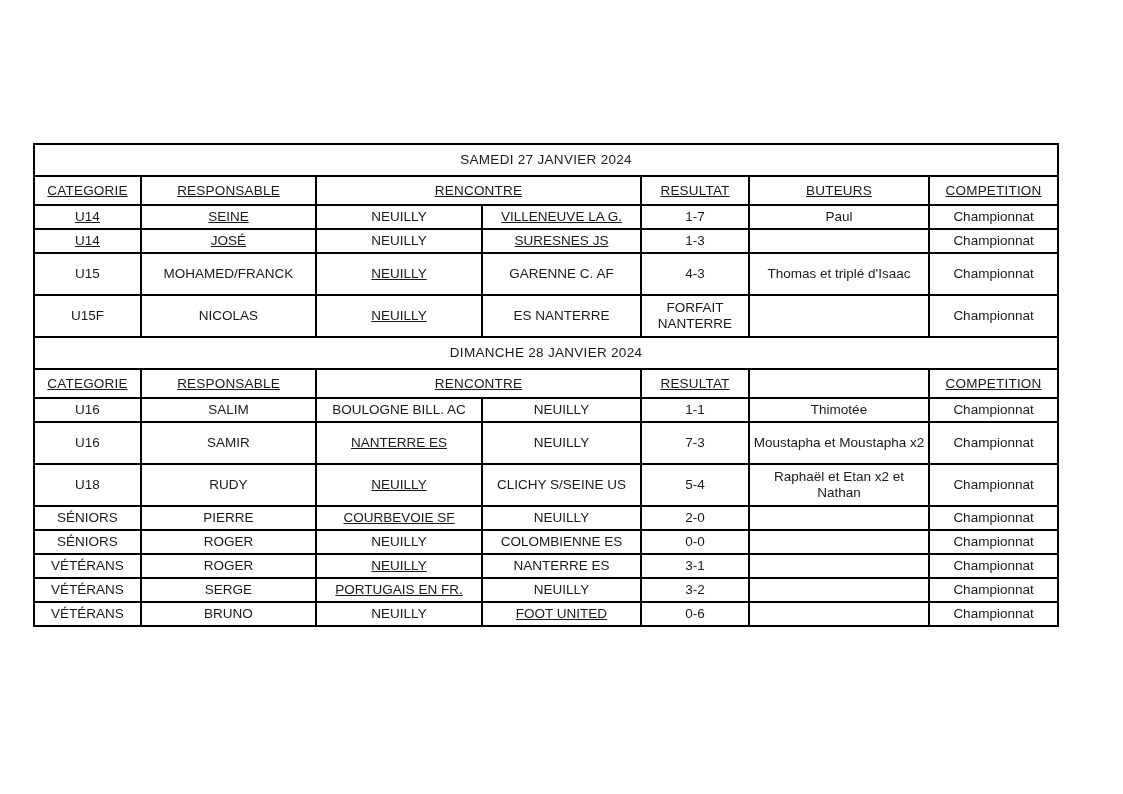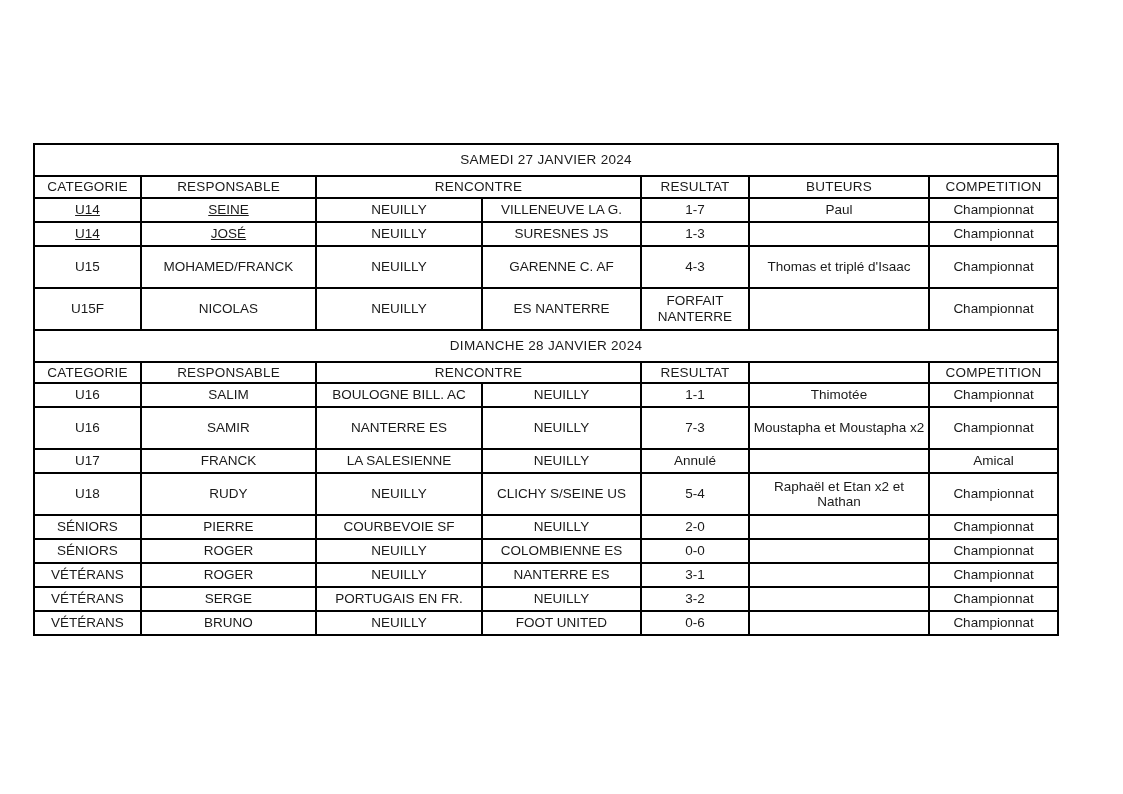--- a/index.html
+++ b/index.html
@@ -53,35 +53,37 @@
     letter-spacing: 0.3px;
     height: 32px;
     border-color: #000000;
   }
 
   
   td.colhead {
     font-weight: bold;
     font-size: 13.5px;
     letter-spacing: 0.2px;
-    height: 21px;
+    height: 29px;
     color: #000000;
+    text-decoration: underline;
   }
 
   
   td.tint-lightgreen { background: #cfe9d5; text-decoration: underline; }
   td.tint-blue       { background: #8cafee; }
   td.tint-pink       { background: #fc72c8; }
   td.tint-green      { background: #6ecf8e; }
   td.tint-grey       { background: #d6d6d6; }
 
   
   td.hl {
     color: #1e8bd0;
     font-weight: bold;
+    text-decoration: underline;
   }
 
   
   col.c-cat    { width: 107px; }
   col.c-resp   { width: 175px; }
   col.c-home   { width: 166px; }
   col.c-away   { width: 159px; }
   col.c-res    { width: 108px; }
   col.c-but    { width: 180px; }
   col.c-comp   { width: 129px; }
@@ -174,29 +176,20 @@
         <tr>
           <td class="tint-blue row-tall">U16</td>
           <td class="tint-blue row-tall">SAMIR</td>
           <td class="row-tall hl">NANTERRE ES</td>
           <td class="row-tall">NEUILLY</td>
           <td class="row-tall">7-3</td>
           <td class="row-tall">Moustapha et Moustapha x2</td>
           <td class="row-tall">Championnat</td>
         </tr>
         <tr>
-          <td class="tint-green row-std">U17</td>
-          <td class="tint-green row-std">FRANCK</td>
-          <td class="row-std">LA SALESIENNE</td>
-          <td class="row-std">NEUILLY</td>
-          <td class="row-std">Annulé</td>
-          <td class="row-std"></td>
-          <td class="row-std">Amical</td>
-        </tr>
-        <tr>
           <td class="tint-green row-tall">U18</td>
           <td class="tint-green row-tall">RUDY</td>
           <td class="row-tall hl">NEUILLY</td>
           <td class="row-tall">CLICHY S/SEINE US</td>
           <td class="row-tall">5-4</td>
           <td class="row-tall">Raphaël et Etan x2 et Nathan</td>
           <td class="row-tall">Championnat</td>
         </tr>
         <tr>
           <td class="tint-green row-std">SÉNIORS</td>

